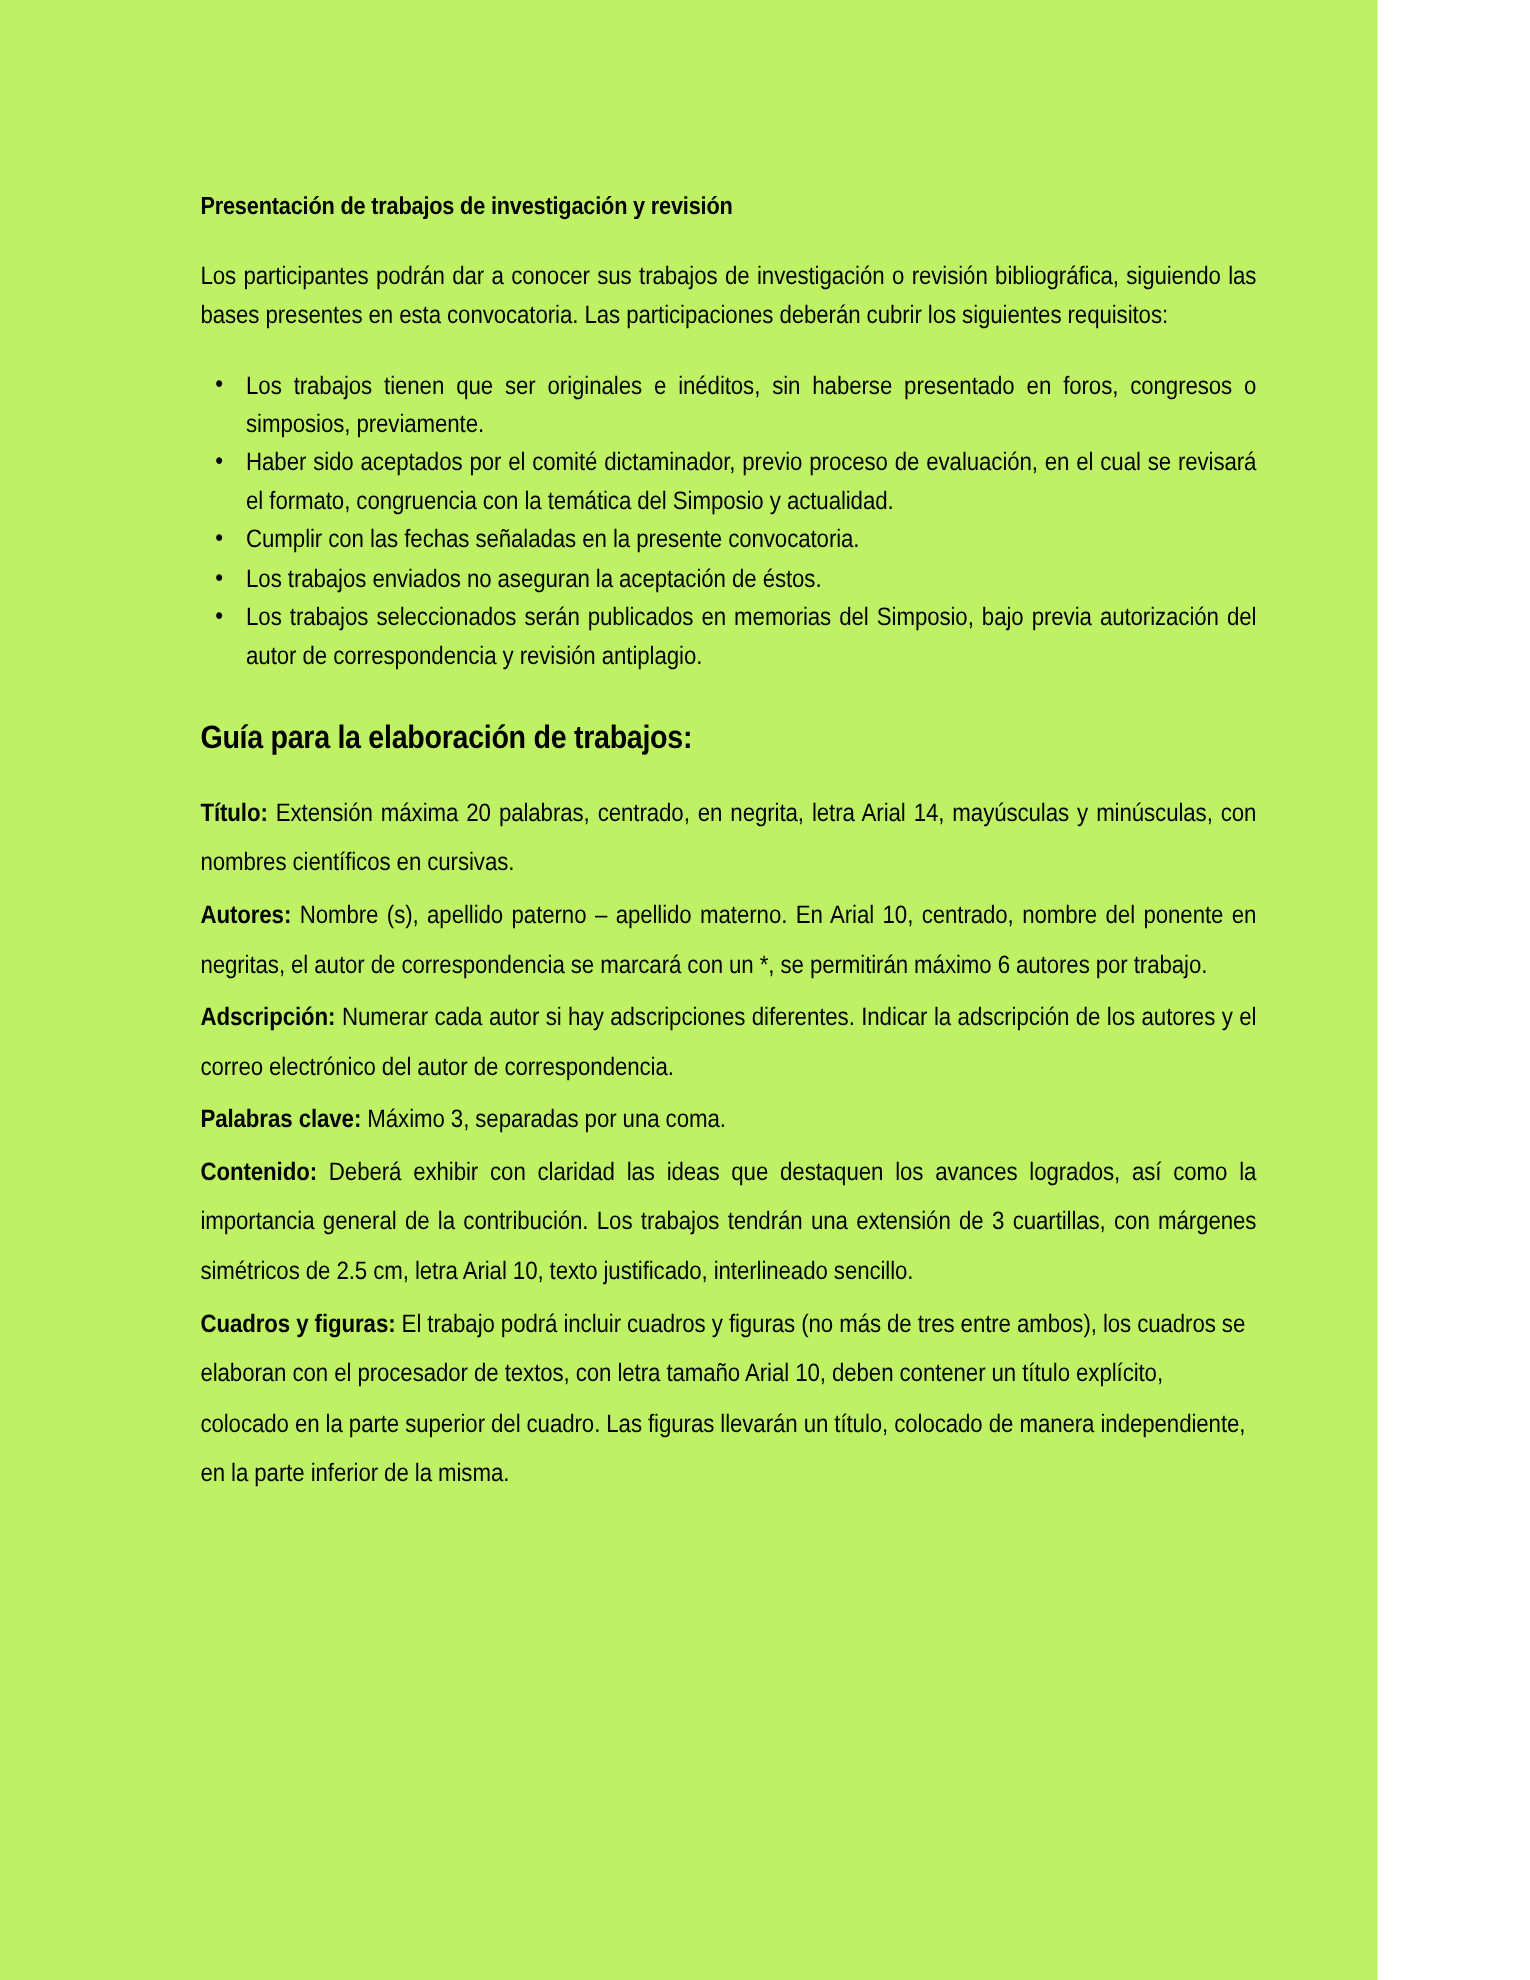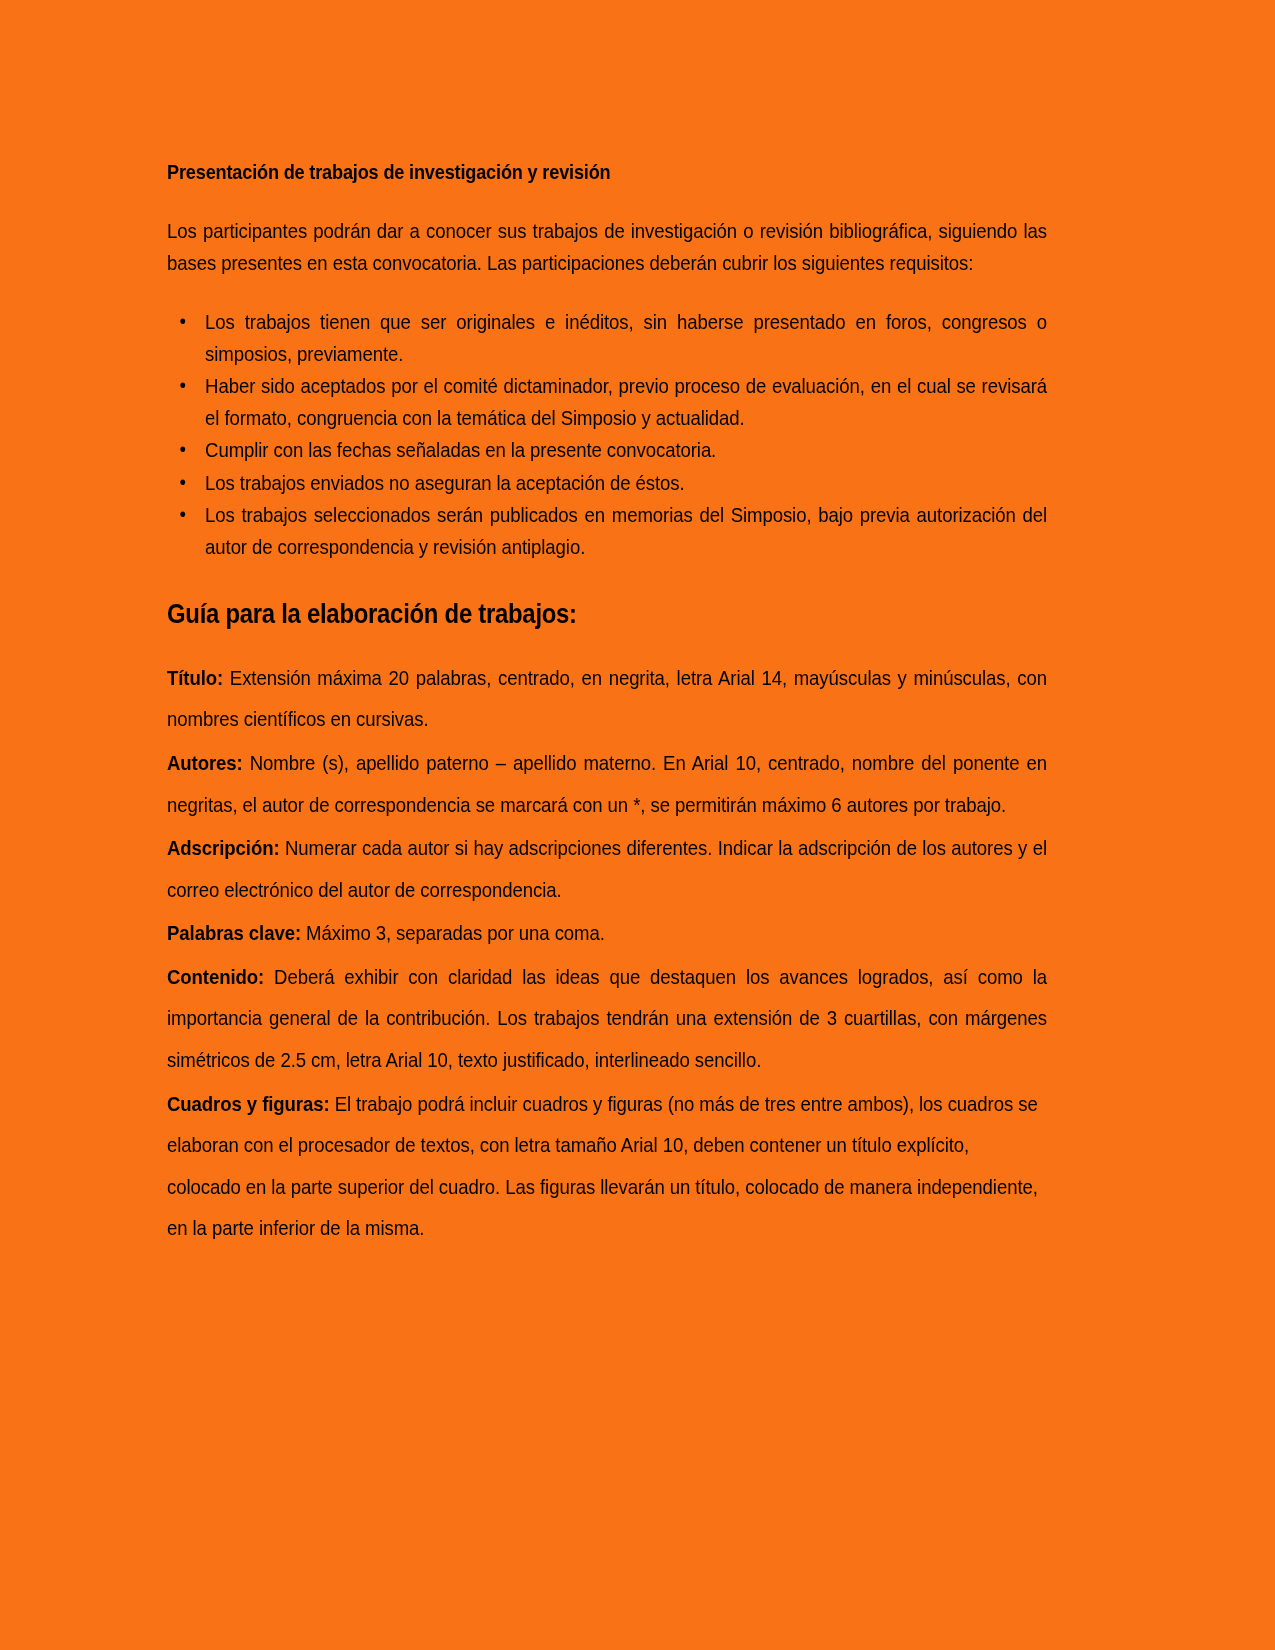--- a/index.html
+++ b/index.html
@@ -7,23 +7,23 @@
     padding: 0;
     background: #ffffff;
   }
   body {
     font-family: "Liberation Sans", "DejaVu Sans", sans-serif;
     color: #000000;
     -webkit-font-smoothing: antialiased;
   }
   .page {
     position: relative;
-    width: 1275px;
+    width: 1148px;
     height: 1650px;
-    background: #f97316;
+    background: #bef264;
     overflow: hidden;
     box-sizing: border-box;
   }
   .content {
     position: absolute;
     left: 167px;
     top: 160px;
     width: 880px;
   }
 

